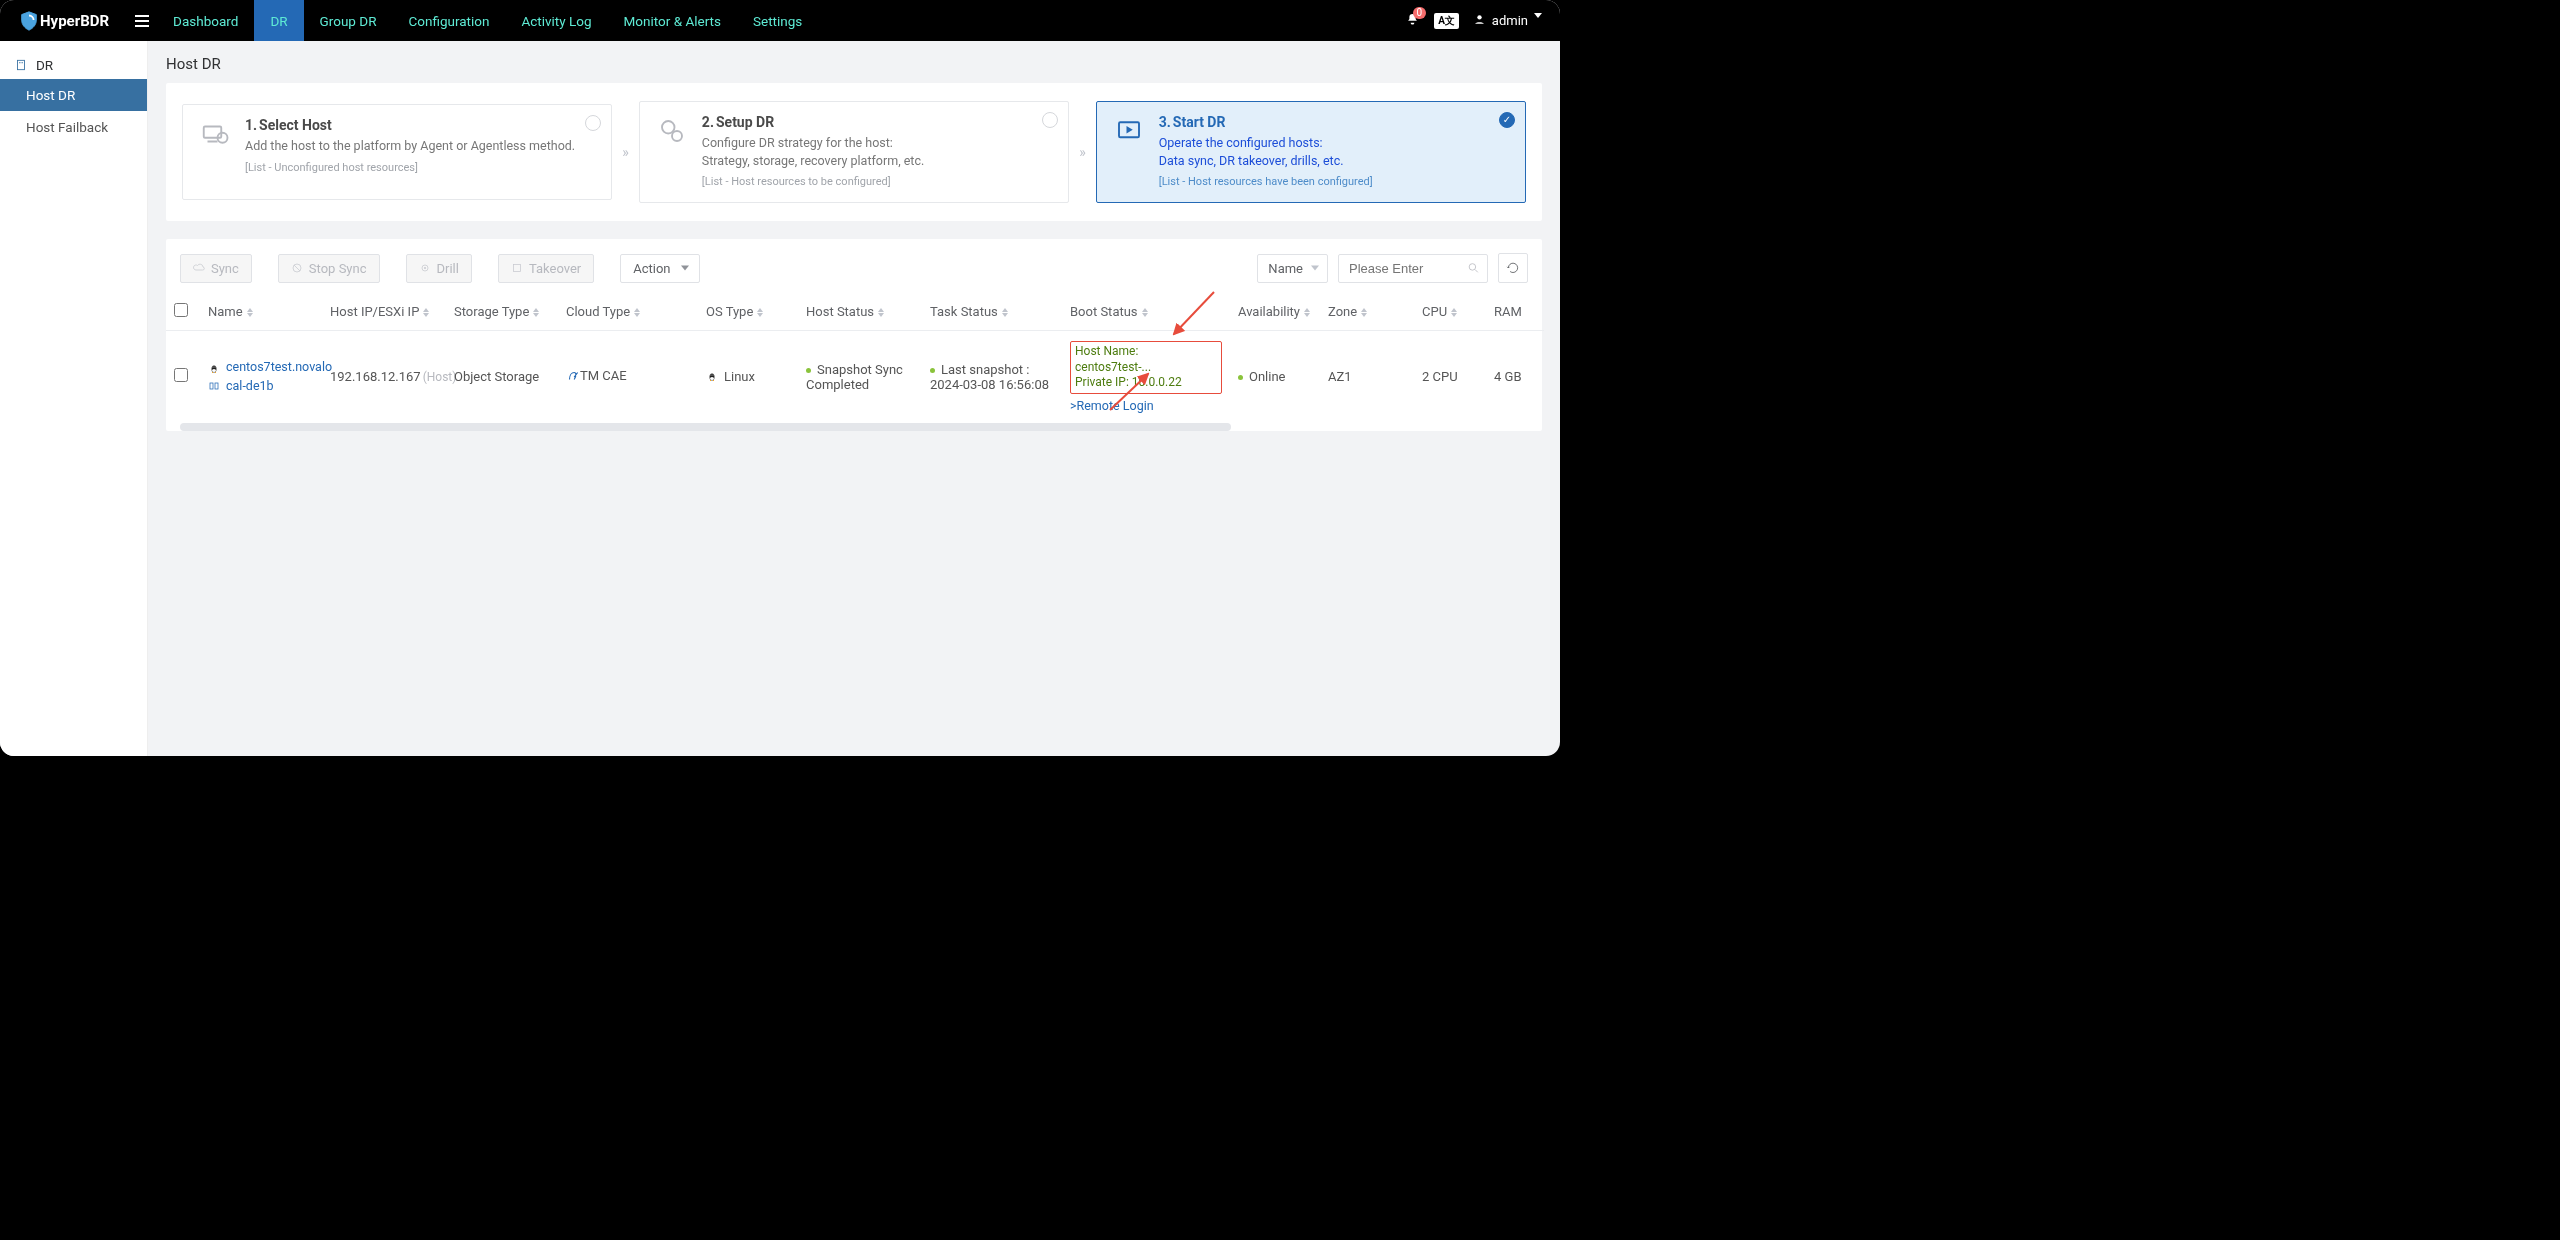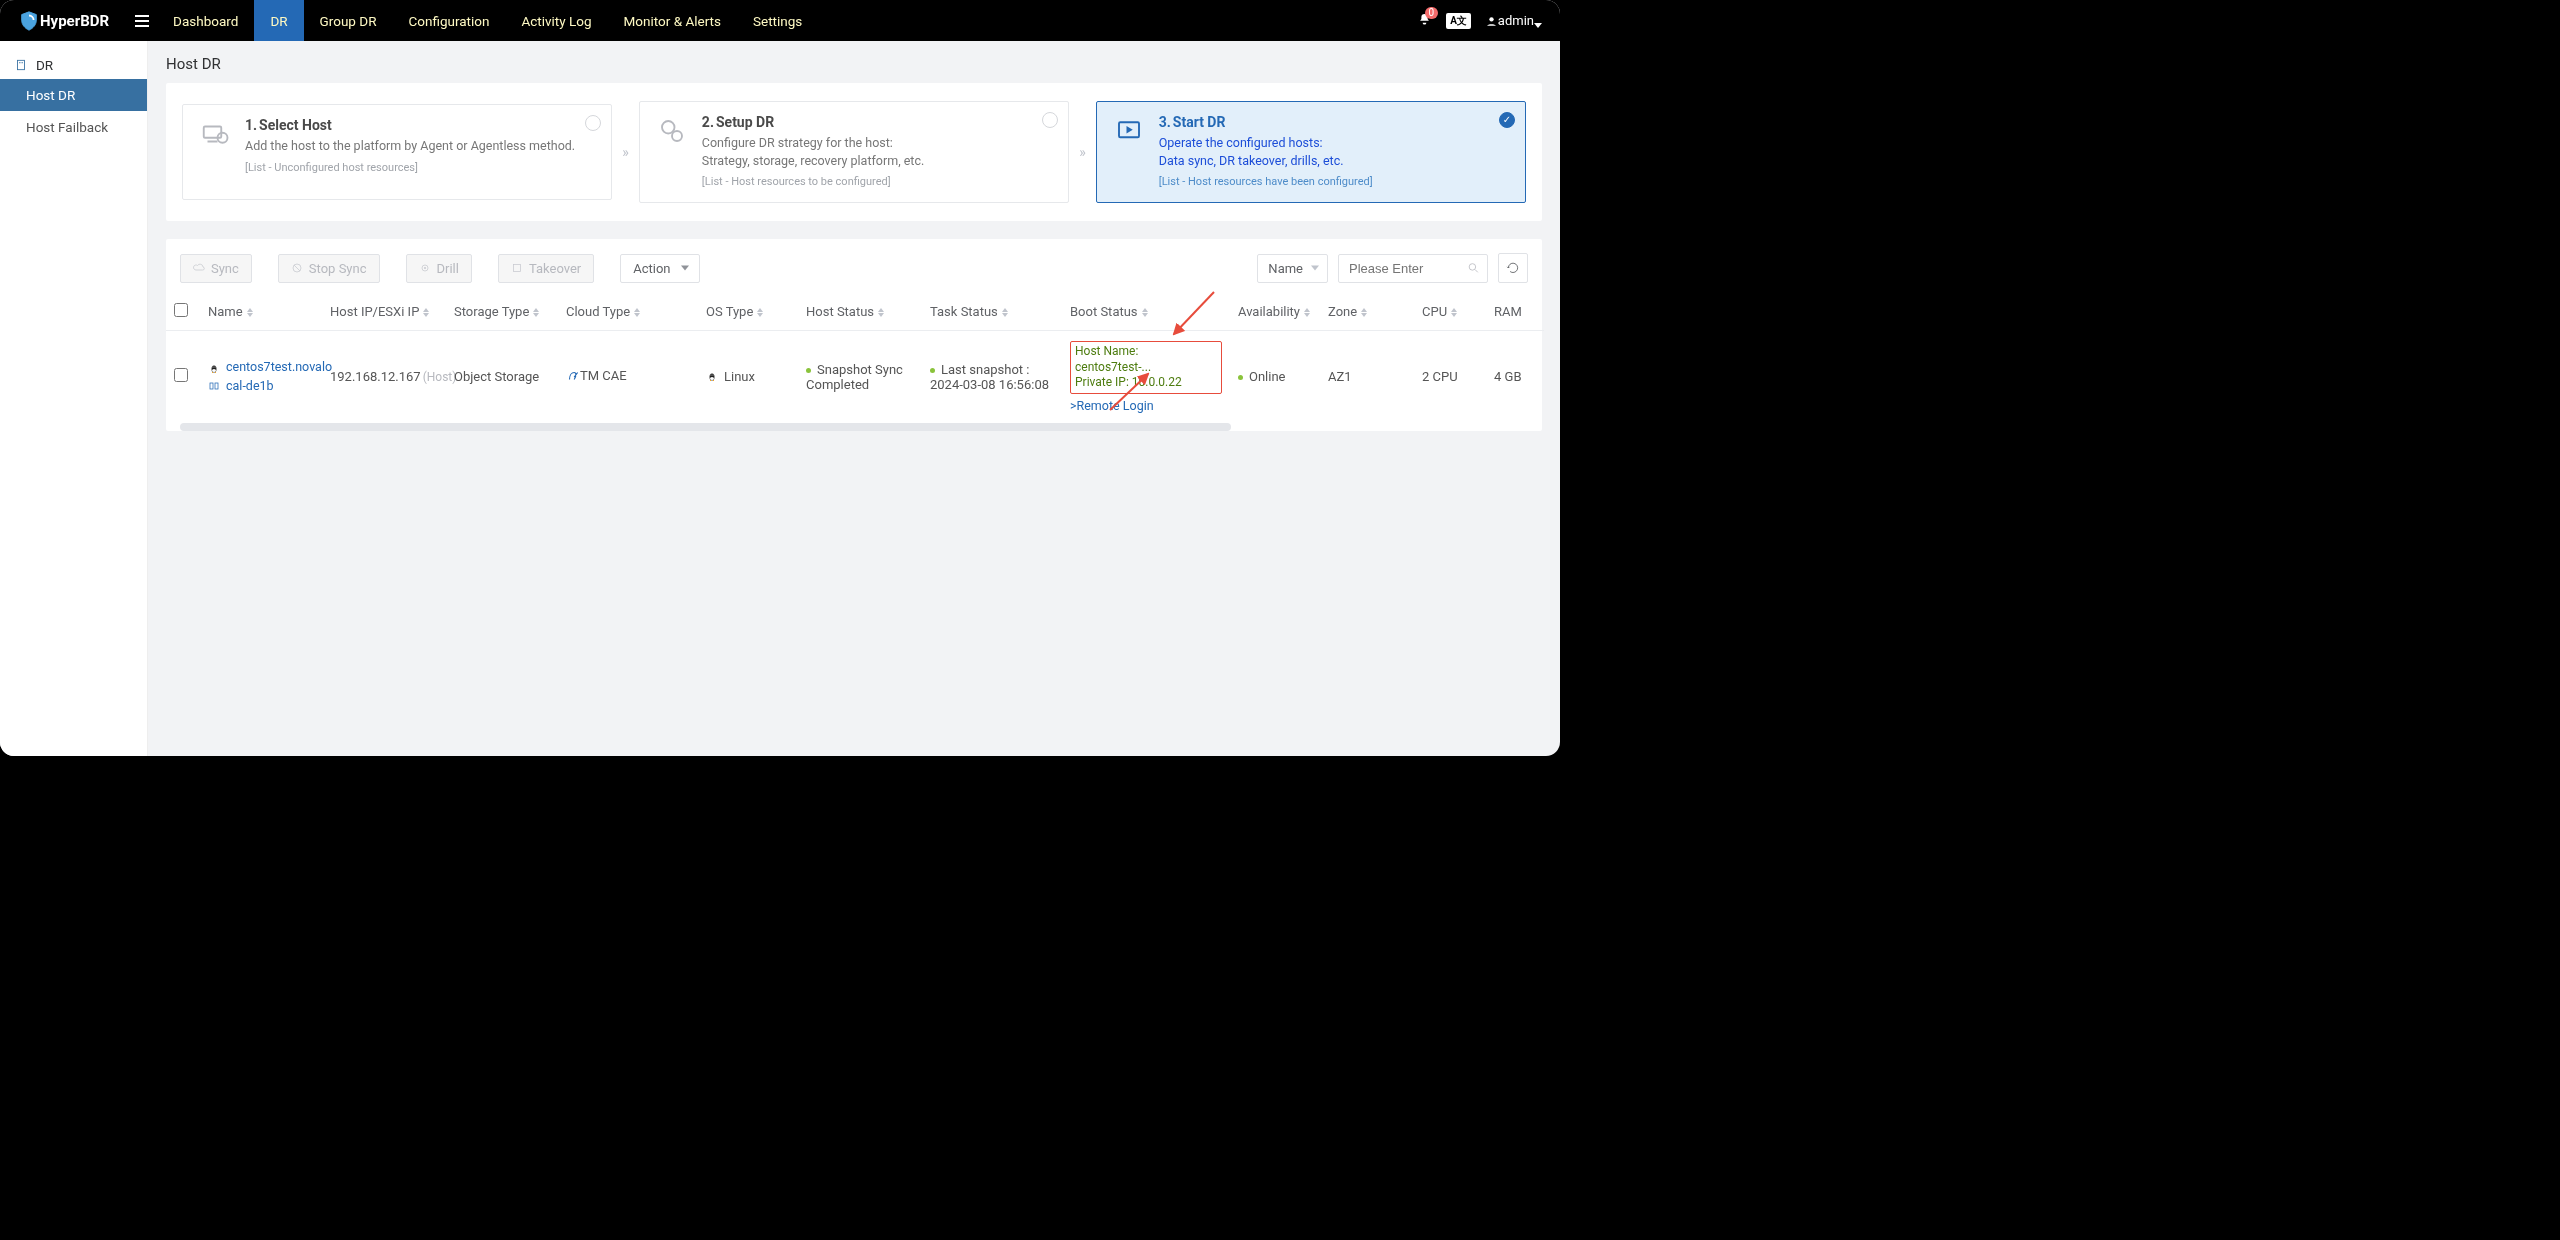--- a/index.html
+++ b/index.html
@@ -6,28 +6,28 @@
   html, body { height: 100%; font-family: -apple-system, BlinkMacSystemFont, "Segoe UI", Roboto, "Helvetica Neue", Arial, sans-serif; font-size: 14px; color: #303133; background: #000; }
   .viewport { width: 1560px; height: 756px; background: #f2f3f5; border-radius: 14px; overflow: hidden; position: relative; margin: 0; }
 
   
   .topnav { height: 41px; background: #000; color: #fff; display: flex; align-items: center; padding: 0 18px; }
   .logo { display: flex; align-items: center; font-weight: 700; font-size: 15px; }
   .logo svg { width: 22px; height: 22px; }
   .hamburger { margin-left: 26px; margin-right: 8px; display:flex; flex-direction:column; gap:3px; cursor:pointer; }
   .hamburger span { width:14px; height:2px; background:#fff; display:block; }
   .nav-items { display:flex; height:100%; }
-  .nav-item { display:flex; align-items:center; padding:0 16px; color:#fef9c3; font-size:13.5px; cursor:pointer; }
+  .nav-item { display:flex; align-items:center; padding:0 16px; color:#5eead4; font-size:13.5px; cursor:pointer; }
   .nav-item.active { background:#2469b5; }
   .topnav-right { margin-left:auto; display:flex; align-items:center; gap:14px; }
   .bell-wrap { position:relative; }
   .bell-wrap svg { width:15px; height:15px; fill:#fff; }
   .bell-count { position:absolute; top:-5px; right:-6px; background:#f56c6c; color:#fff; font-size:10px; border-radius:7px; padding:0 4px; line-height:12px; }
   .lang-pill { background:#fff; color:#000; font-size:10px; font-weight:700; padding:1px 4px; border-radius:2px; }
-  .user-chunk { display:flex; align-items:flex-end; font-size:13px; cursor:pointer; }
+  .user-chunk { display:flex; align-items:flex-start; gap:6px; font-size:13px; cursor:pointer; }
   .user-chunk svg { width:13px; height:13px; fill:#fff; }
   .caret-dn { width:0; height:0; border-left:4px solid transparent; border-right:4px solid transparent; border-top:5px solid #fff; }
 
   
   .body-row { display:flex; height:calc(100% - 41px); }
   .sidebar { width:148px; background:#fff; border-right:1px solid #eee; padding-top:10px; }
   .side-heading { display:flex; align-items:center; gap:8px; padding:6px 14px; color:#303133; font-size:13.5px; }
   .side-heading svg { width:14px; height:14px; }
   .side-item { padding:8px 10px 8px 26px; font-size:13.5px; color:#555; cursor:pointer; }
   .side-item.active { background:#3770a1; color:#fff; }

